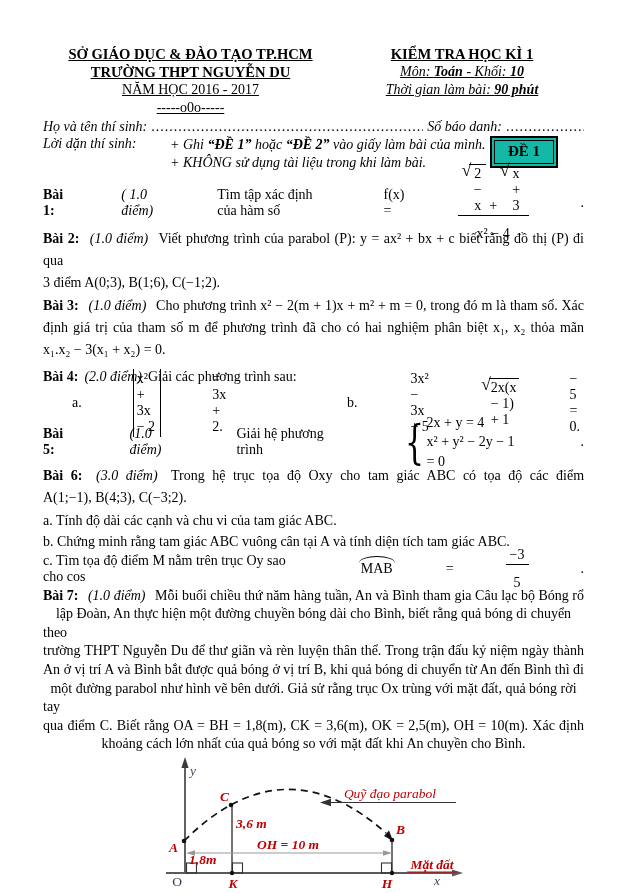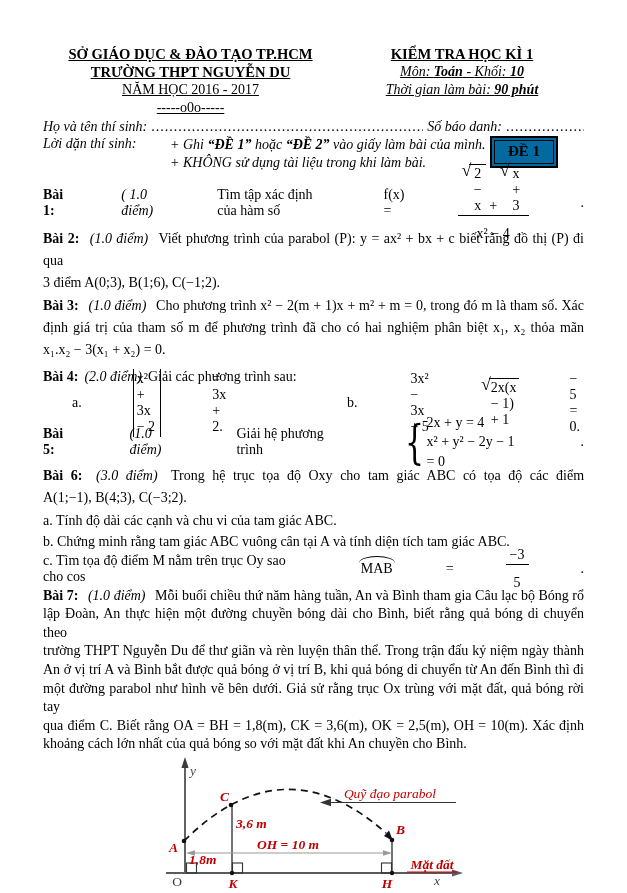--- a/index.html
+++ b/index.html
@@ -20,40 +20,40 @@
   
   .student-row { display:flex; align-items:baseline; font-style:italic; margin-top:2px; }
   .dots { overflow:hidden; white-space:nowrap; letter-spacing:1px; font-style:normal; }
   .dots-name { flex:1; margin:0 4px; }
   .dots-id { width:78px; margin-left:4px; }
 
   
   .instr { display:flex; margin-top:1px; }
   .instr-label { font-style:italic; width:127px; flex:none; }
   .instr-body { font-style:italic; line-height:17.5px; }
-  .de-box { position:absolute; top:136px; right:69px; border:2px solid #000; padding:2px; background:#0369a1; }
+  .de-box { position:absolute; top:136px; right:69px; border:2px solid #000; padding:2px; background:#14b8a6; }
   .de-box-inner { border:1px solid #000; padding:2px 13px 3px; font-weight:bold; font-size:15px; }
 
   
   .lbl { font-weight:bold; margin-right:6px; }
   .pts { font-style:italic; margin-right:6px; }
   .jline { text-align:justify; text-align-last:justify; line-height:22.2px; }
   .jend  { text-align:left; line-height:22.2px; }
   .row { display:flex; align-items:center;gap:48px; }
 
   .b1row { margin-top:11px; height:42px; }
   .bai2 { margin-top:4px; }
   .b4intro { margin-top:6px; line-height:19px; }
   .b4row { height:32px; margin-top:1px; }
   .b5row { height:44px; margin-top:1px; }
   .bai6 { margin-top:1px; }
   .bai6 .item { line-height:21.5px; }
   .b6crow { height:31px; margin-top:1px; }
   .bai7 { margin-top:2px; }
-  .bai7 .jline, .bai7 .jend { line-height:18.6px; }
+  .bai7 .jline, .bai7 .jend { line-height:18.6px;text-align:center; }
 
   
   .frac { display:inline-flex; flex-direction:column; text-align:center; margin:0 4px; line-height:1.15; }
   .frac .num { padding:0 4px 1px; border-bottom:1.2px solid #000; display:flex; align-items:flex-end; justify-content:center; }
   .frac .den { padding-top:10px; }
   .sq { display:inline-flex; align-items:flex-start; }
   .sq-s { font-size:1.25em; line-height:1; margin-right:-2px; transform:translateY(-2px); }
   .sq-b { border-top:1.2px solid #000; padding:1px 2px 0 2px; }
   .abs { border-left:1.2px solid #000; border-right:1.2px solid #000; padding:2px 3px; margin:0 3px; }
   .sys { display:inline-flex; align-items:center; margin-left:8px; }

